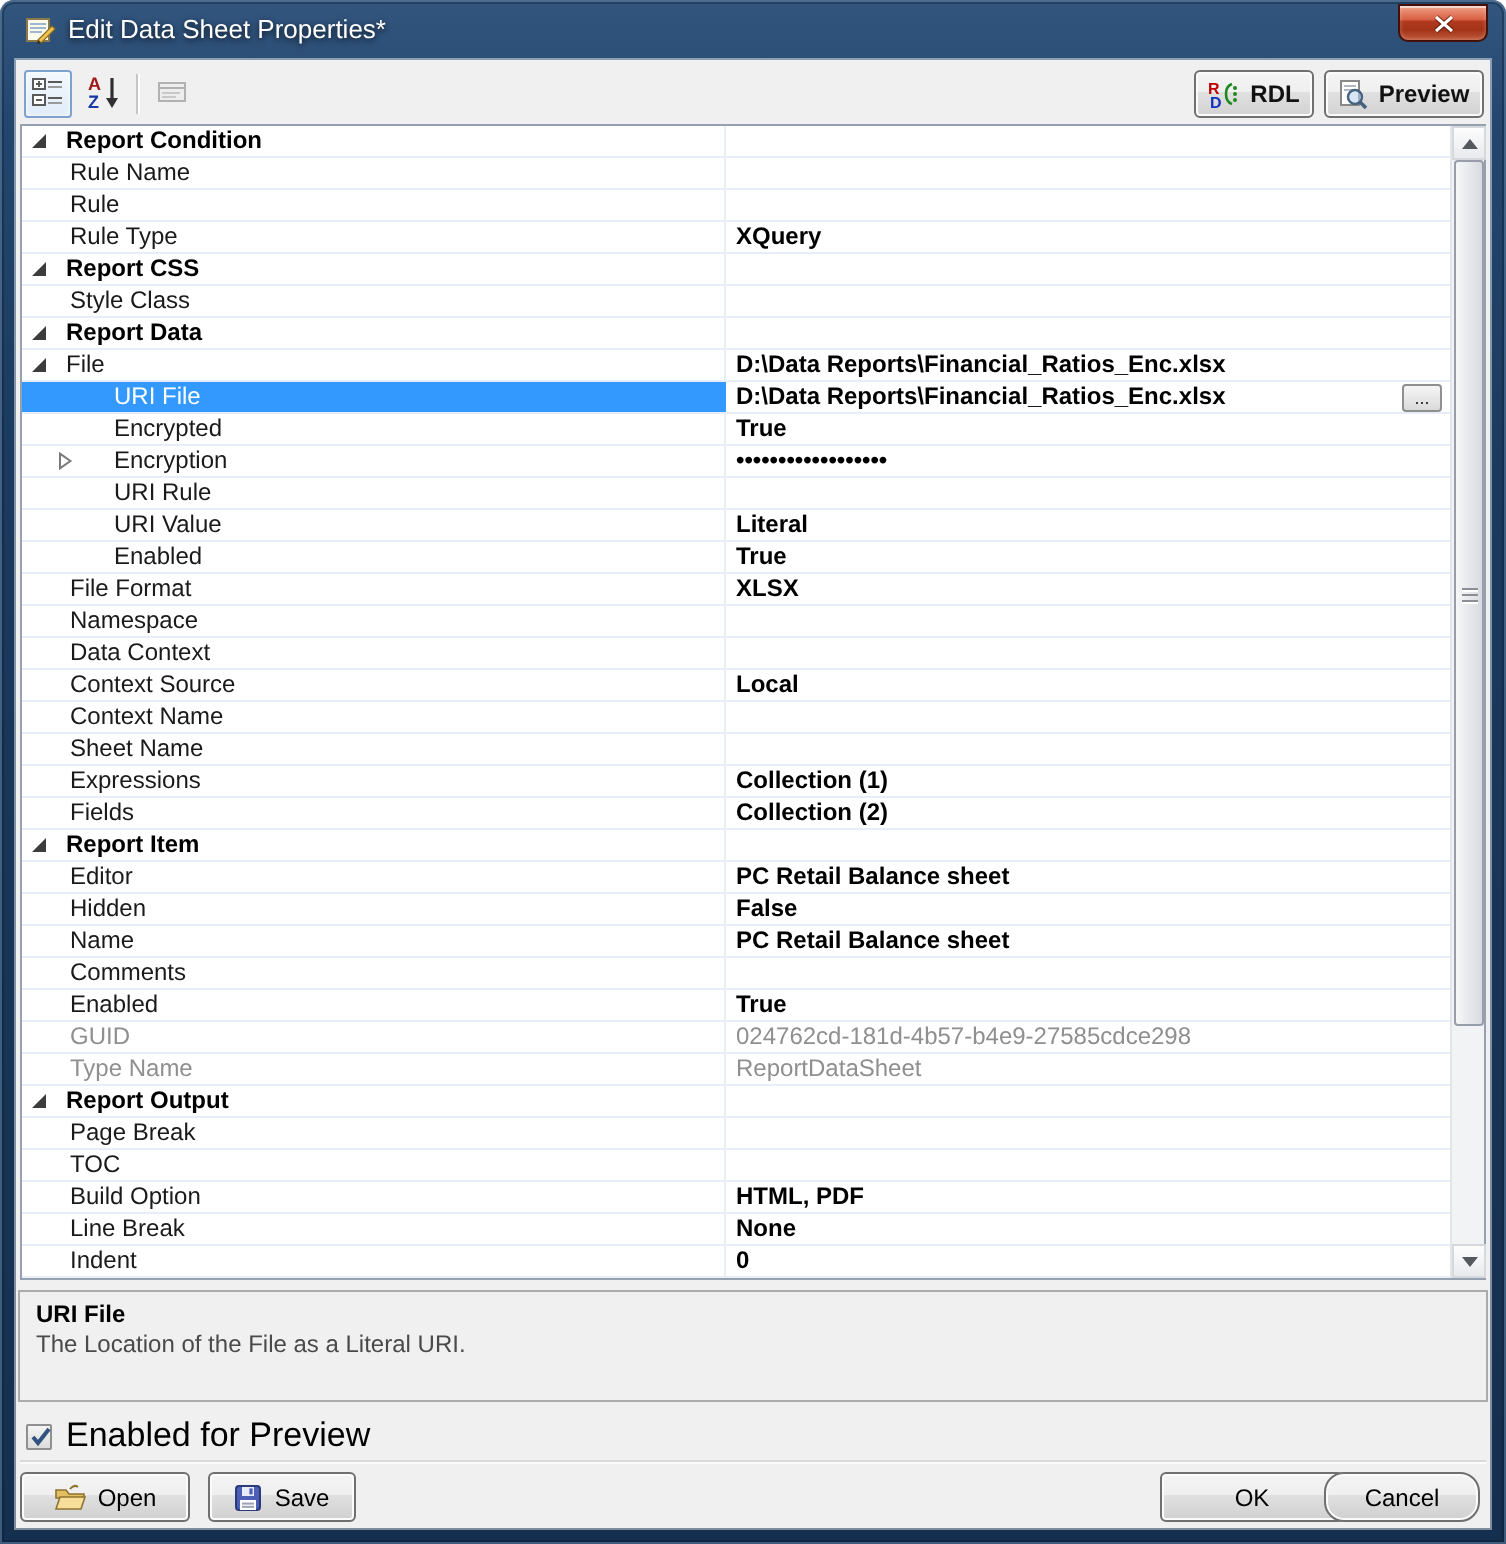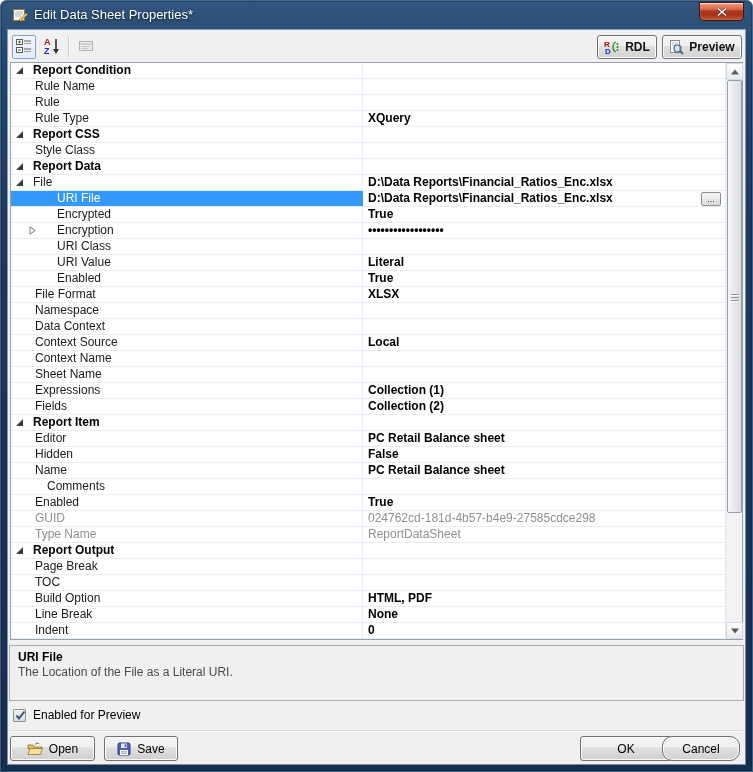--- a/index.html
+++ b/index.html
@@ -59,21 +59,21 @@
   .grip{position:absolute;left:3px;top:50%;width:8px;height:1px;background:#8C8E94;box-shadow:0 -3px 0 #8C8E94,0 3px 0 #8C8E94, 0 -2px 0 #fff,0 4px 0 #fff;}
   
   .desc{position:absolute;left:1px;top:615px;width:735px;height:56px;background:#F0F0F0;border:1px solid #ABABAB;padding:4px 8px;}
   .desc-title{font-size:12px;font-weight:bold;color:#000;}
   .desc-text{font-size:12px;color:#4A4A4A;margin-top:1px;}
   
   .chk-row{position:absolute;left:5px;top:678px;display:flex;align-items:center;gap:7px;}
   .chk{position:relative;width:13px;height:13px;border:1px solid #8E8F8F;border-radius:1px;
        background:linear-gradient(#F4F4F4,#DCDCDC);}
   .chk svg{position:absolute;left:0;top:-1px;}
-  .chk-label{font-size:12px;color:#000;}
+  .chk-label{font-size:17px;color:#000;}
   .footline{position:absolute;left:2px;right:2px;top:700px;height:1px;background:#DADADA;box-shadow:0 1px 0 #FBFBFB;}
   .dlg-btn{position:absolute;top:706px;height:25px;border:1px solid #707070;border-radius:3px;
            background:linear-gradient(#F4F4F4 0%,#EFEFEF 45%,#E0E0E0 46%,#D0D0D0 100%);
            box-shadow:inset 0 0 0 1px #FBFBFB;font-family:"Liberation Sans",sans-serif;
            font-size:12px;color:#000;display:flex;align-items:center;justify-content:center;gap:6px;}
 </style>
 </head>
 <body>
 
 <div class="win">
@@ -257,21 +257,21 @@
                 <path d="M2 0.8 L7.2 4.5 L2 8.2 Z" fill="#fff" stroke="#7A7A7A"></path>
               </svg>
               <span class="nl" style="left:46px">Encryption</span>
             </div>
             <div class="vcell">
               <span class="vl b">••••••••••••••••••</span>
             </div>
           </div>
           <div class="row">
             <div class="ncell">
-              <span class="nl" style="left:46px">URI Class</span>
+              <span class="nl" style="left:46px">URI Rule</span>
             </div>
             <div class="vcell">
               <span class="vl"></span>
             </div>
           </div>
           <div class="row">
             <div class="ncell">
               <span class="nl" style="left:46px">URI Value</span>
             </div>
             <div class="vcell">
@@ -378,21 +378,21 @@
           <div class="row">
             <div class="ncell">
               <span class="nl" style="left:24px">Name</span>
             </div>
             <div class="vcell">
               <span class="vl b">PC Retail Balance sheet</span>
             </div>
           </div>
           <div class="row">
             <div class="ncell">
-              <span class="nl" style="left:36px">Comments</span>
+              <span class="nl" style="left:24px">Comments</span>
             </div>
             <div class="vcell">
               <span class="vl"></span>
             </div>
           </div>
           <div class="row">
             <div class="ncell">
               <span class="nl" style="left:24px">Enabled</span>
             </div>
             <div class="vcell">

